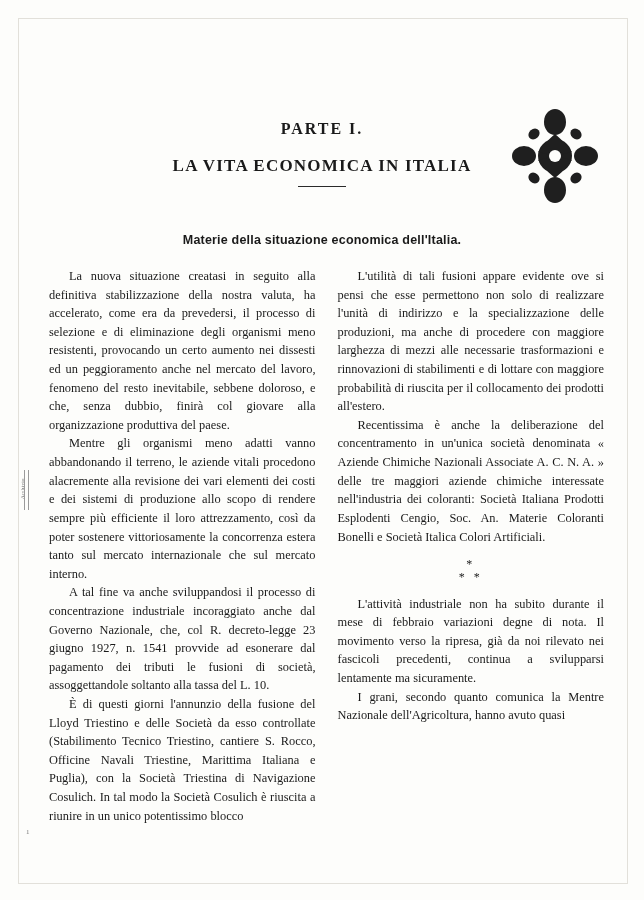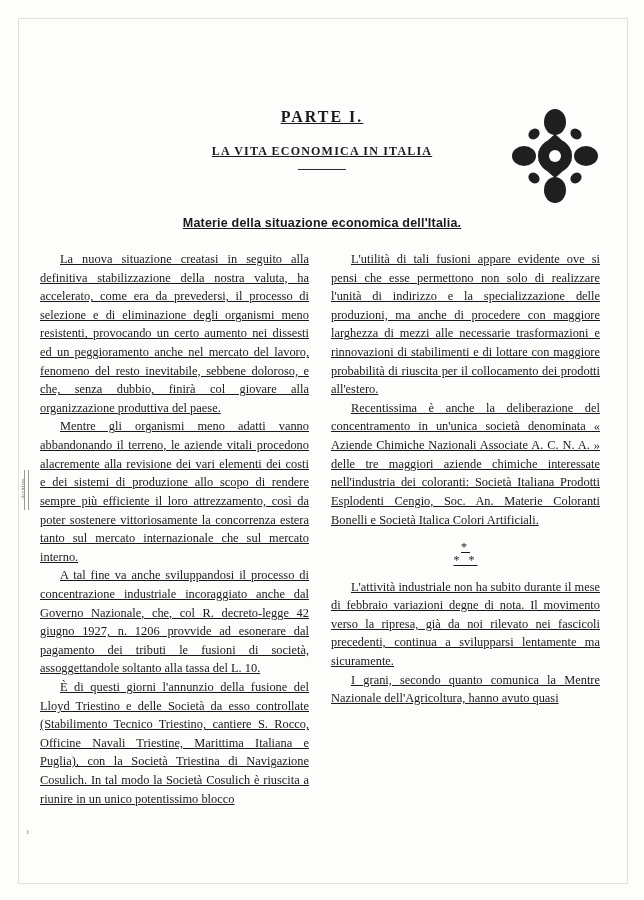--- a/index.html
+++ b/index.html
@@ -26,34 +26,33 @@
   .scan-edge {
     position: absolute;
     left: 18px; top: 18px;
     width: 608px; height: 864px;
     border: 1px solid #e2e0da;
     pointer-events: none;
   }
   .content {
     position: absolute;
     left: 40px;
-    top: 108px;
+    top: 120px;
     width: 564px;
-    text-decoration: underline;
   }
   .part-title {
     text-align: center;
     font-size: 16px;
     letter-spacing: 2px;
     font-weight: bold;
     margin: 0 0 18px 0;
   }
   .main-title {
     text-align: center;
-    font-size: 12px;
+    font-size: 17px;
     letter-spacing: 1.2px;
     font-weight: bold;
     margin: 0 0 10px 0;
   }
   .rule-short {
     width: 48px;
     height: 1px;
     background: #2a2a2a;
     margin: 10px auto 0 auto;
   }
@@ -62,20 +61,21 @@
     font-family: "Liberation Sans", sans-serif;
     font-size: 12.5px;
     font-weight: bold;
     letter-spacing: 0.2px;
     margin: 46px 0 20px 0;
   }
   .columns {
     display: flex;
     gap: 22px;
     margin-top: 6px;
+    margin-left: 9px;
   }
   .col {
     width: 269px;
     font-size: 12.4px;
     line-height: 1.5;
     text-align: justify;
   }
   .col p {
     margin: 0;
     text-indent: 20px;
@@ -160,21 +160,21 @@
     <h1 class="part-title">PARTE I.</h1>
     <h2 class="main-title">LA VITA ECONOMICA IN ITALIA</h2>
     <div class="rule-short"></div>
 
     <h3 class="section-head">Materie della situazione economica dell'Italia.</h3>
 
     <div class="columns">
       <div class="col">
         <p class="first">La nuova situazione creatasi in seguito alla definitiva stabilizzazione della nostra valuta, ha accelerato, come era da prevedersi, il processo di selezione e di eliminazione degli organismi meno resistenti, provocando un certo aumento nei dissesti ed un peggioramento anche nel mercato del lavoro, fenomeno del resto inevitabile, sebbene doloroso, e che, senza dubbio, finirà col giovare alla organizzazione produttiva del paese.</p>
         <p>Mentre gli organismi meno adatti vanno abbandonando il terreno, le aziende vitali procedono alacremente alla revisione dei vari elementi dei costi e dei sistemi di produzione allo scopo di rendere sempre più efficiente il loro attrezzamento, così da poter sostenere vittoriosamente la concorrenza estera tanto sul mercato internazionale che sul mercato interno.</p>
-        <p>A tal fine va anche sviluppandosi il processo di concentrazione industriale incoraggiato anche dal Governo Nazionale, che, col R. decreto-legge 42 giugno 1927, n. 1206 provvide ad esonerare dal pagamento dei tributi le fusioni di società, assoggettandole soltanto alla tassa del L. 10.</p>
+        <p>A tal fine va anche sviluppandosi il processo di concentrazione industriale incoraggiato anche dal Governo Nazionale, che, col R. decreto-legge 23 giugno 1927, n. 1541 provvide ad esonerare dal pagamento dei tributi le fusioni di società, assoggettandole soltanto alla tassa del L. 10.</p>
         <p>È di questi giorni l'annunzio della fusione del Lloyd Triestino e delle Società da esso controllate (Stabilimento Tecnico Triestino, cantiere S. Rocco, Officine Navali Triestine, Marittima Italiana e Puglia), con la Società Triestina di Navigazione Cosulich. In tal modo la Società Cosulich è riuscita a riunire in un unico potentissimo blocco</p>
       </div>
       <div class="col">
         <p>L'utilità di tali fusioni appare evidente ove si pensi che esse permettono non solo di realizzare l'unità di indirizzo e la specializzazione delle produzioni, ma anche di procedere con maggiore larghezza di mezzi alle necessarie trasformazioni e rinnovazioni di stabilimenti e di lottare con maggiore probabilità di riuscita per il collocamento dei prodotti all'estero.</p>
         <p>Recentissima è anche la deliberazione del concentramento in un'unica società denominata « Aziende Chimiche Nazionali Associate A. C. N. A. » delle tre maggiori aziende chimiche interessate nell'industria dei coloranti: Società Italiana Prodotti Esplodenti Cengio, Soc. An. Materie Coloranti Bonelli e Società Italica Colori Artificiali.</p>
         <div class="stars">
           <span class="top">*</span>
           <span>* *</span>
         </div>
         <p>L'attività industriale non ha subito durante il mese di febbraio variazioni degne di nota. Il movimento verso la ripresa, già da noi rilevato nei fascicoli precedenti, continua a svilupparsi lentamente ma sicuramente.</p>

